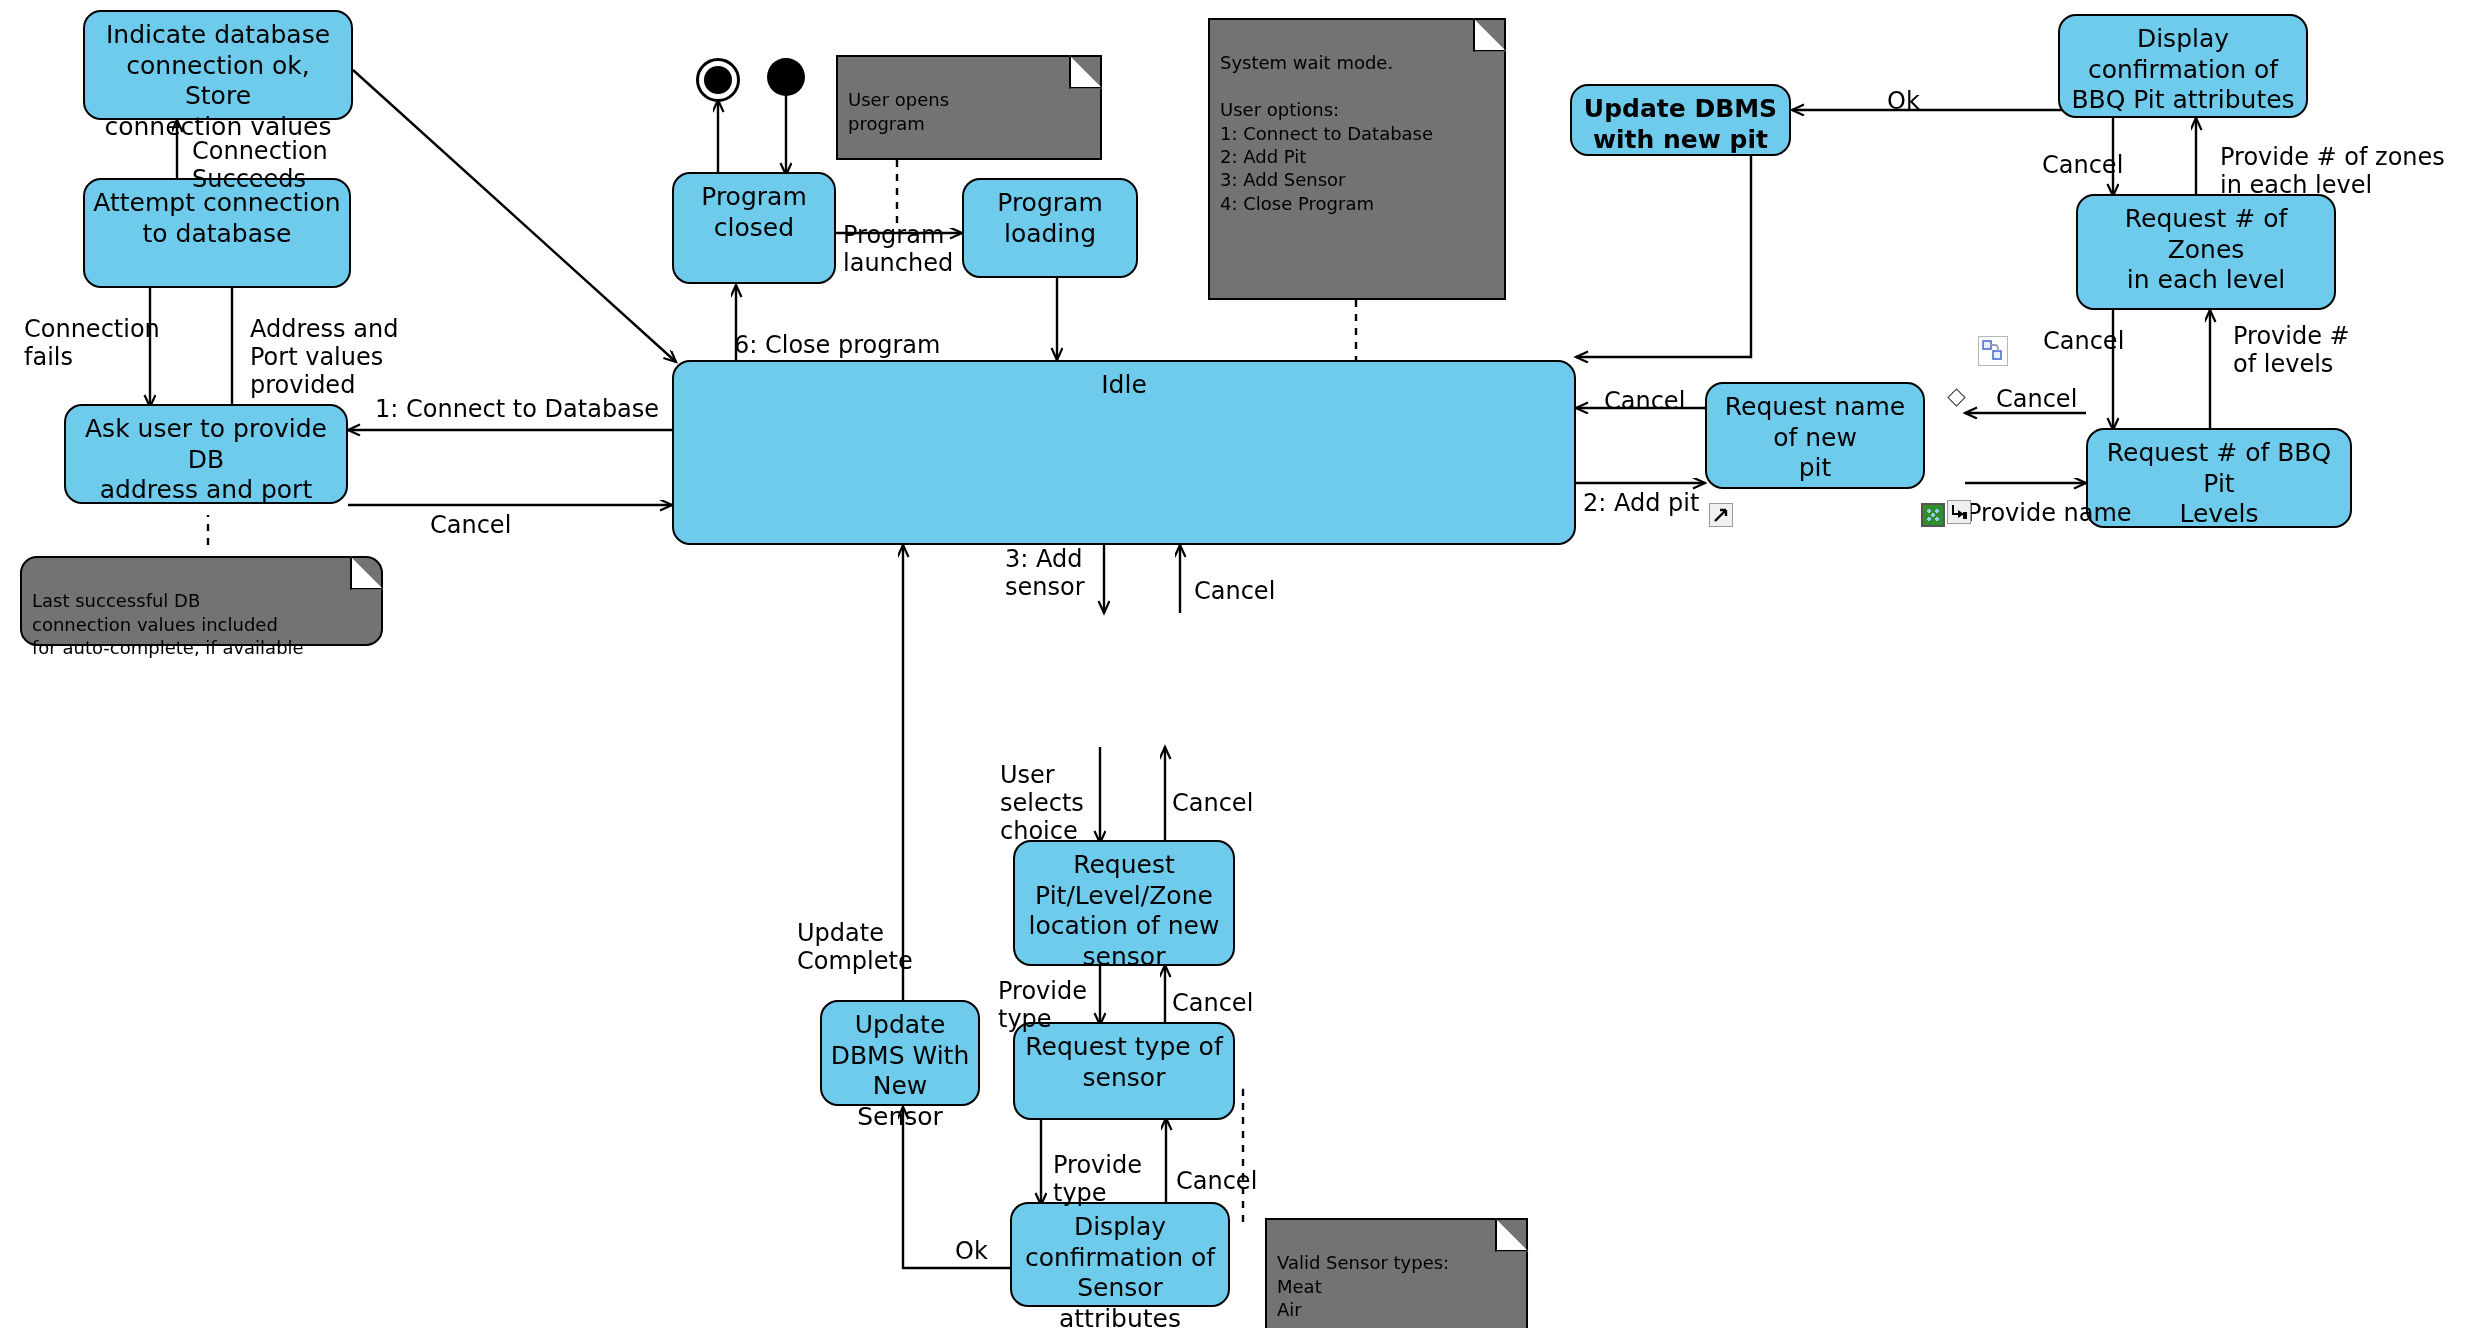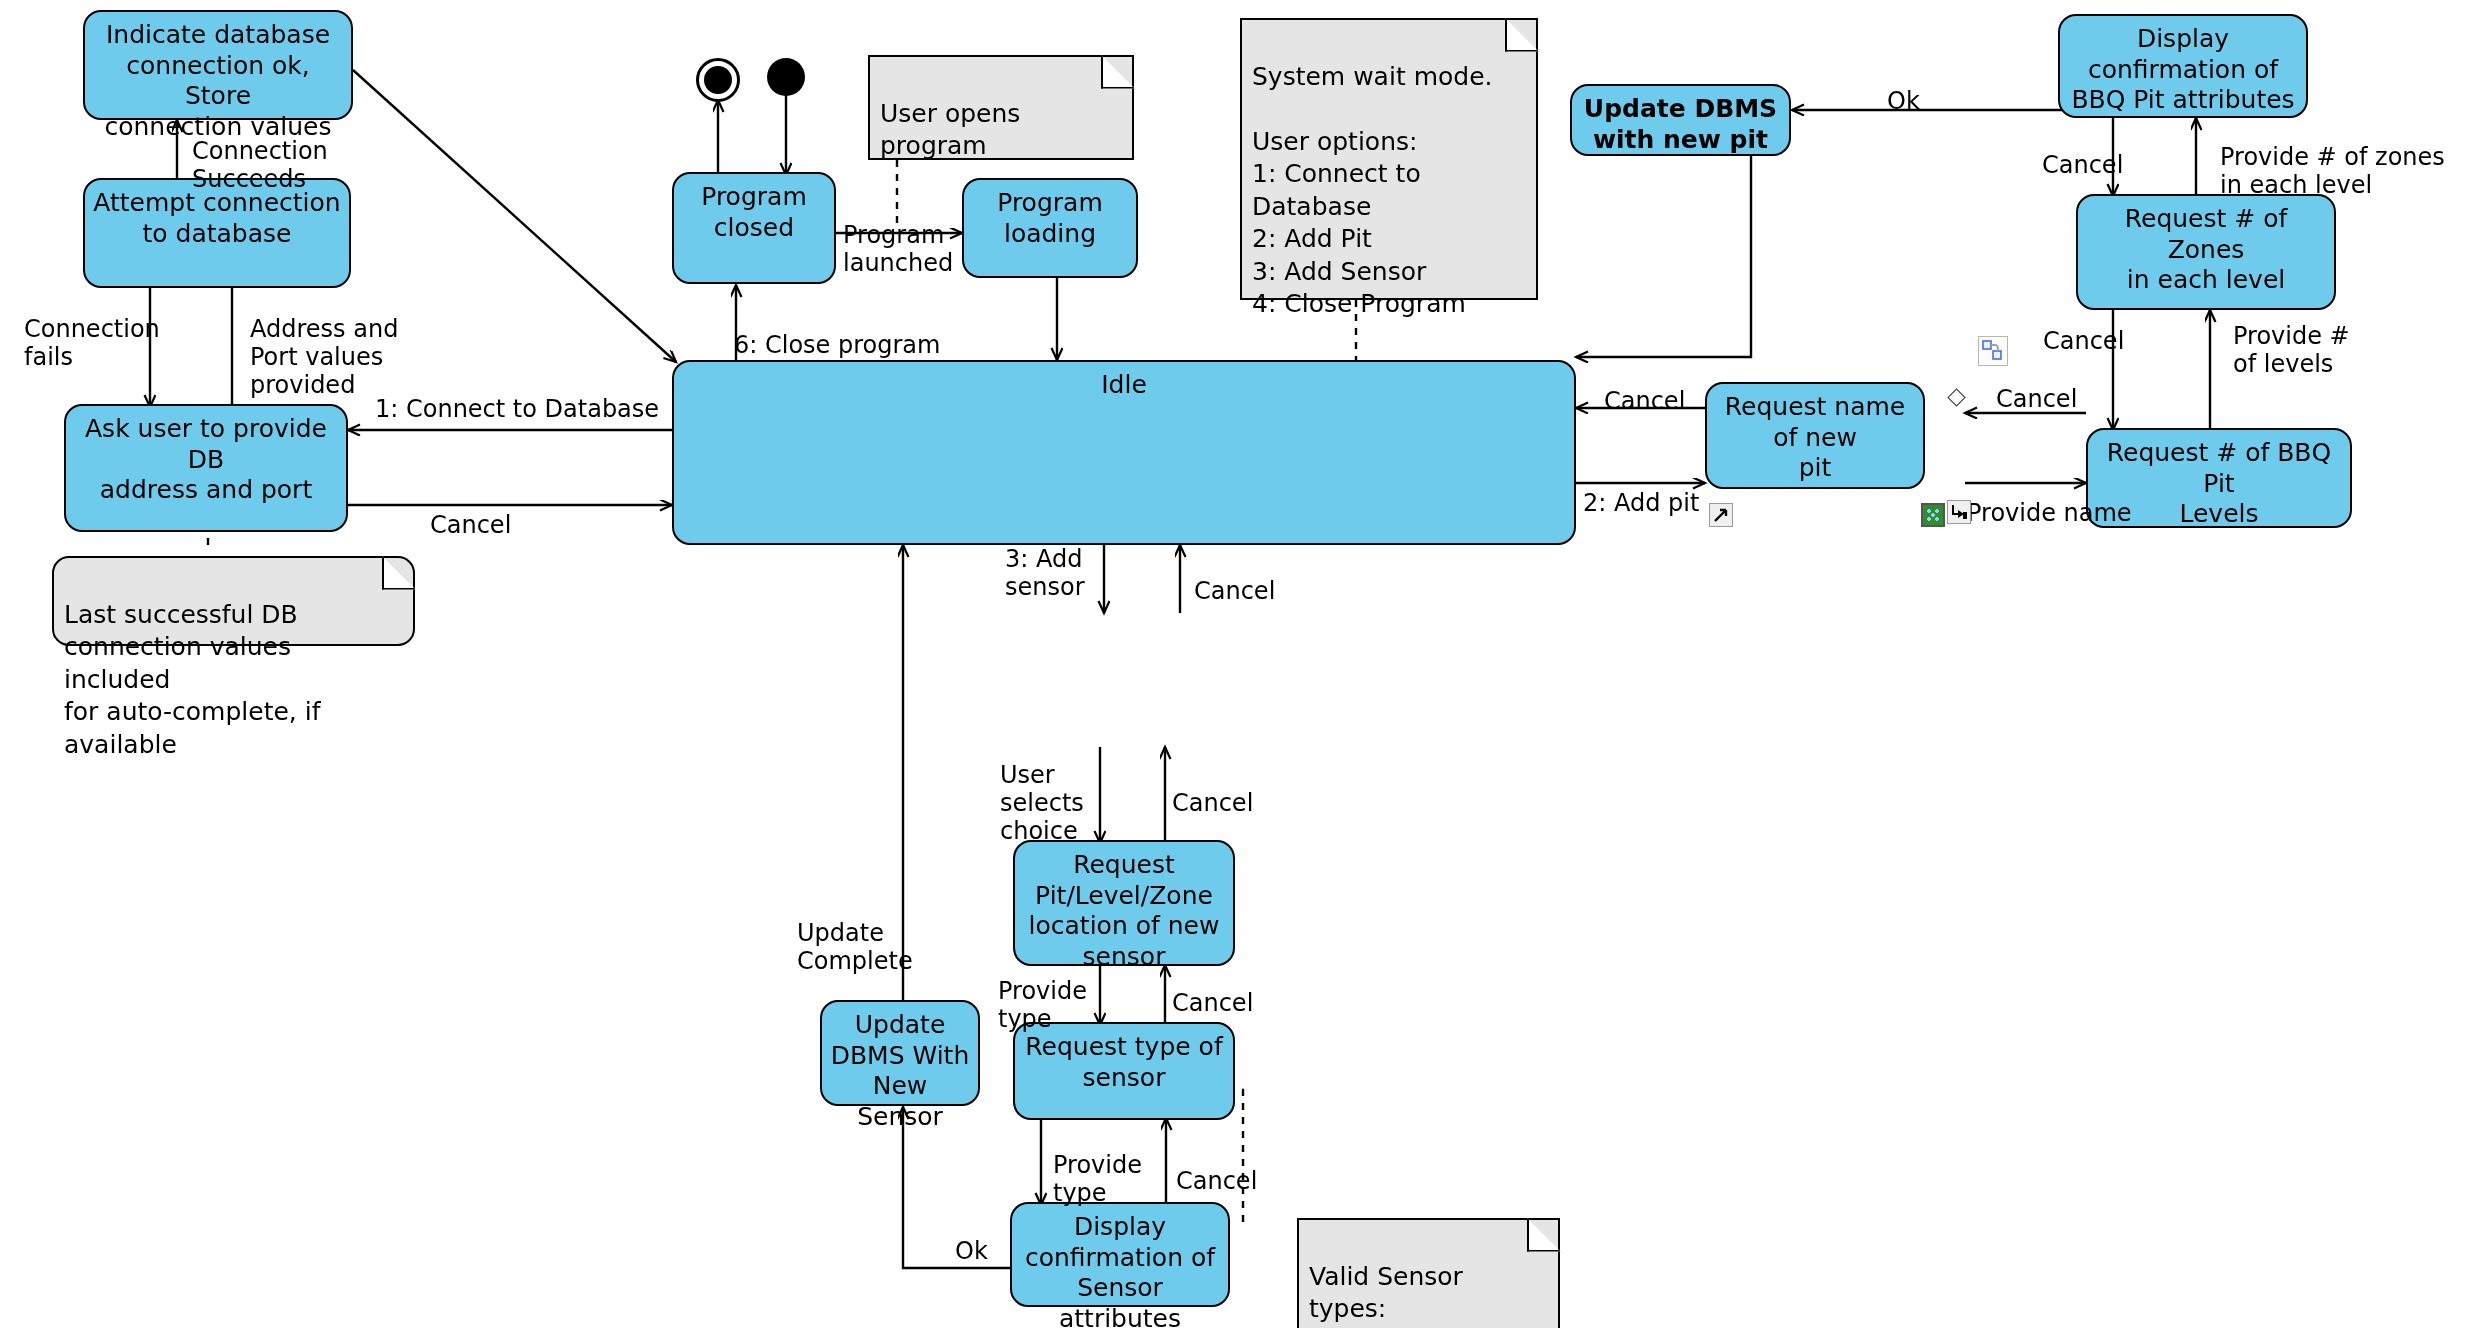--- a/index.html
+++ b/index.html
@@ -40,29 +40,28 @@
     line-height: 1.22;
     padding-top: 8px;
     padding-left: 6px;
     padding-right: 6px;
     white-space: pre-line;
     z-index: 3;
   }
   .note {
     position: absolute;
     box-sizing: border-box;
-    background: #e5e5e5;
+    background: #737373;
     border: 2.5px solid #000000;
     text-align: left;
-    font-size: 25px;
+    font-size: 18px;
     line-height: 1.30;
     padding: 8px 12px 8px 10px;
     white-space: pre-line;
     z-index: 3;
-    margin-left: 32px;
   }
   .note .fold {
     position: absolute;
     top: -2.5px;
     right: -2.5px;
     width: 34px;
     height: 34px;
     background: #ffffff;
     border-left: 2.5px solid #000000;
     border-bottom: 2.5px solid #000000;
@@ -249,21 +248,21 @@
     </g>
   </svg>
 
   <div class="state" style="left:83px; top:10px; width:270px; height:110px;">Indicate database
 connection ok, Store
 connection values</div>
 
   <div class="state" style="left:83px; top:178px; width:268px; height:110px;">Attempt connection
 to database</div>
 
-  <div class="state" style="left:64px; top:404px; width:284px; height:128px;">Ask user to provide DB
+  <div class="state" style="left:64px; top:404px; width:284px; height:100px;">Ask user to provide DB
 address and port</div>
 
   <div class="state" style="left:672px; top:172px; width:164px; height:112px;">Program
 closed</div>
 
   <div class="state" style="left:962px; top:178px; width:176px; height:100px;">Program
 loading</div>
 
   <div class="state" style="left:672px; top:360px; width:904px; height:185px;">Idle</div>
 

